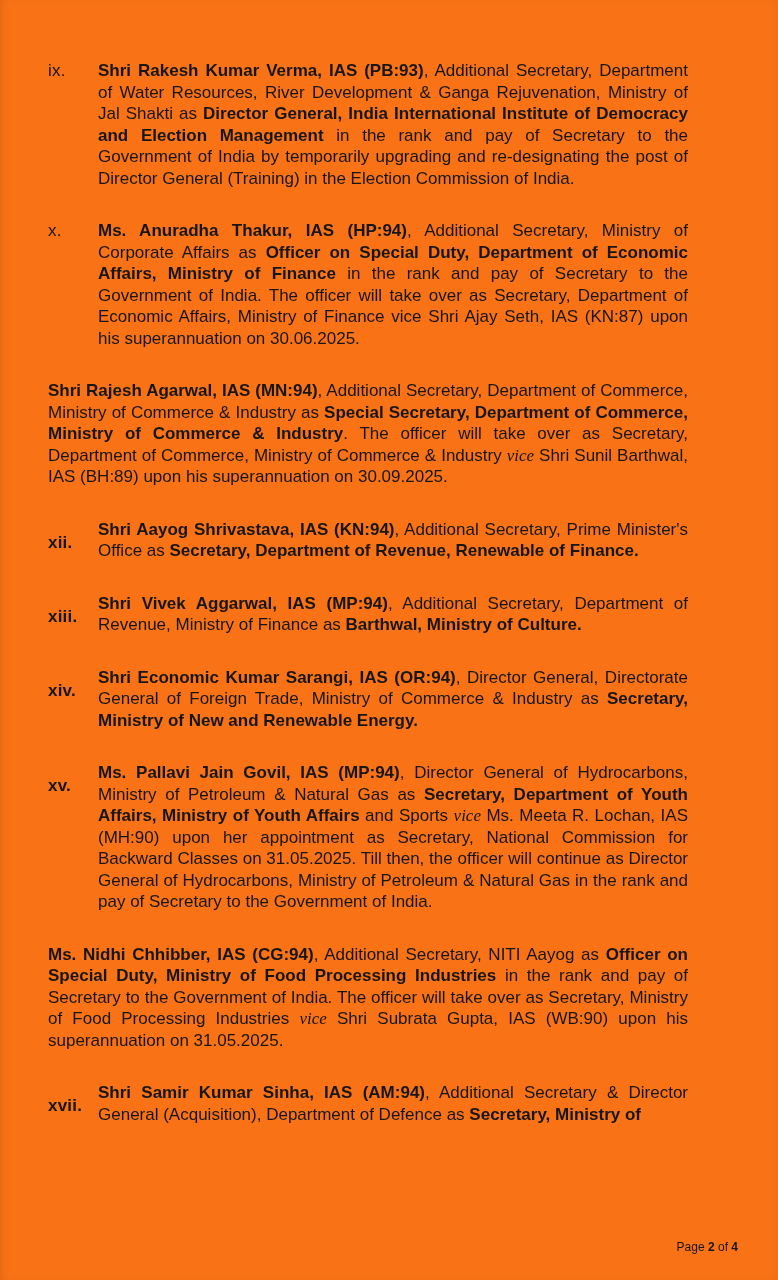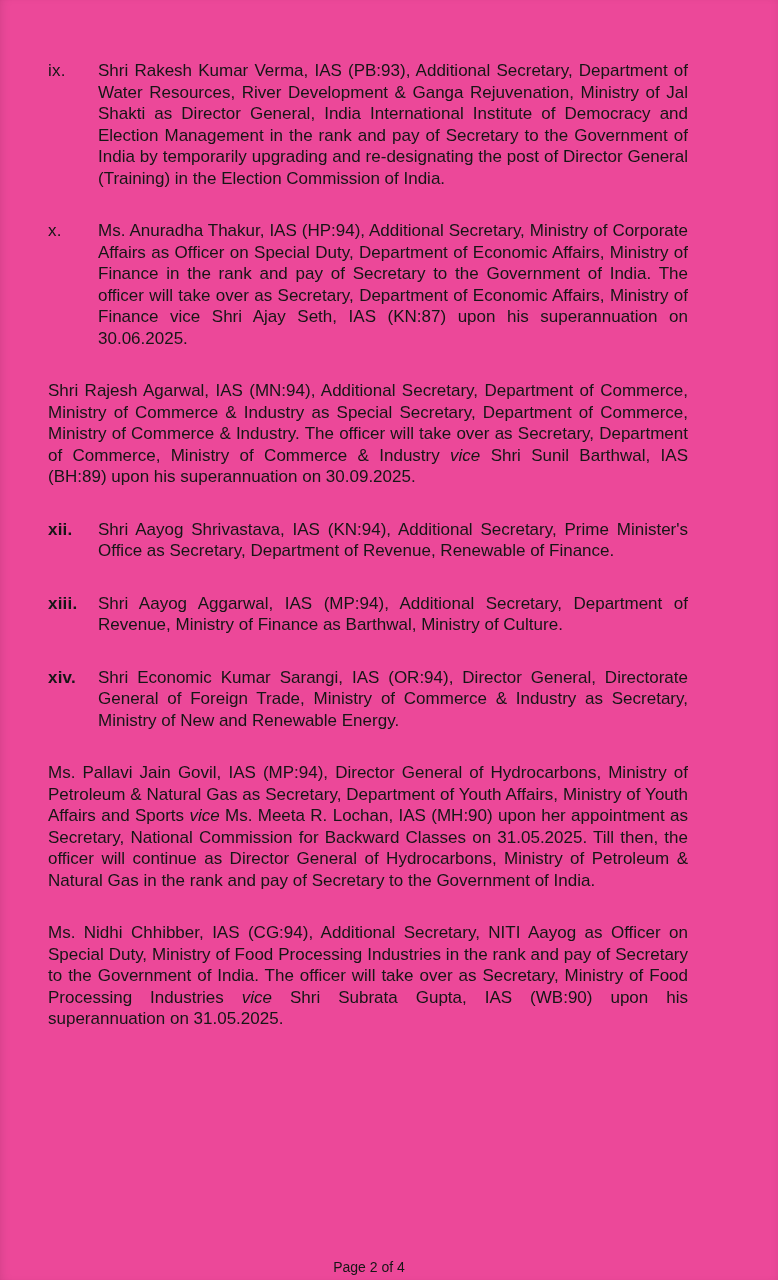--- a/index.html
+++ b/index.html
@@ -5,55 +5,55 @@
   html, body {
     margin: 0;
     padding: 0;
     background: #e9e9e9;
   }
   .page {
     position: relative;
     width: 778px;
     height: 1280px;
     margin: 0 auto;
-    background: #ec4899;
+    background: #f97316;
     color: #161616;
     font-family: "Liberation Sans", sans-serif;
     overflow: hidden;
     box-shadow: inset 6px 0 14px -10px rgba(0,0,0,.25), inset -6px 0 14px -12px rgba(0,0,0,.18);
   }
   .content {
     padding: 60px 90px 0 48px;
   }
   .item {
     display: flex;
     margin-bottom: 31px;
     font-size: 17px;
     line-height: 21.5px;
   }
   .item .num {
     flex: 0 0 50px;
     letter-spacing: .2px;
   }
-  .item .num.seminum { font-weight: 700; }
+  .item .num.seminum { font-weight: 700; margin-top: 13px; }
   .item .body {
     flex: 1 1 auto;
     text-align: justify;
     text-align-last: left;
   }
   .seg-normal { font-weight: 400; font-style: normal; }
-  .seg-bold   { font-weight: 400; font-style: normal; }
-  .seg-italic { font-weight: 400; font-style: italic; }
+  .seg-bold   { font-weight: 700; font-style: normal; }
+  .seg-italic { font-weight: 400; font-style: italic; font-family: Liberation Serif, serif; }
   .footer {
     position: absolute;
     left: 0;
     right: 40px;
-    bottom: 4px;
-    text-align: center;
-    font-size: 14px;
+    bottom: 24px;
+    text-align: right;
+    font-size: 12px;
     line-height: 18px;
   }
 </style>
 </head>
 <body>
 
 <main class="page">
   <section class="content">
       <div class="item">
         <div class="num">ix.</div>
@@ -65,27 +65,32 @@
       </div>
       <div class="item">
         <div class="body"><span class="seg-bold">Shri Rajesh Agarwal, IAS (MN:94)</span><span class="seg-normal">, Additional Secretary, Department of Commerce, Ministry of Commerce &amp; Industry as </span><span class="seg-bold">Special Secretary, Department of Commerce, Ministry of Commerce &amp; Industry</span><span class="seg-normal">. The officer will take over as Secretary, Department of Commerce, Ministry of Commerce &amp; Industry </span><span class="seg-italic">vice</span><span class="seg-normal"> Shri Sunil Barthwal, IAS (BH:89) upon his superannuation on 30.09.2025.</span></div>
       </div>
       <div class="item">
         <div class="num seminum">xii.</div>
         <div class="body"><span class="seg-bold">Shri Aayog Shrivastava, IAS (KN:94)</span><span class="seg-normal">, Additional Secretary, Prime Minister's Office as </span><span class="seg-bold">Secretary, Department of Revenue, Renewable of Finance.</span></div>
       </div>
       <div class="item">
         <div class="num seminum">xiii.</div>
-        <div class="body"><span class="seg-bold">Shri Aayog Aggarwal, IAS (MP:94)</span><span class="seg-normal">, Additional Secretary, Department of Revenue, Ministry of Finance as </span><span class="seg-bold">Barthwal, Ministry of Culture.</span></div>
+        <div class="body"><span class="seg-bold">Shri Vivek Aggarwal, IAS (MP:94)</span><span class="seg-normal">, Additional Secretary, Department of Revenue, Ministry of Finance as </span><span class="seg-bold">Barthwal, Ministry of Culture.</span></div>
       </div>
       <div class="item">
         <div class="num seminum">xiv.</div>
         <div class="body"><span class="seg-bold">Shri Economic Kumar Sarangi, IAS (OR:94)</span><span class="seg-normal">, Director General, Directorate General of Foreign Trade, Ministry of Commerce &amp; Industry as </span><span class="seg-bold">Secretary, Ministry of New and Renewable Energy.</span></div>
       </div>
       <div class="item">
+        <div class="num seminum">xv.</div>
         <div class="body"><span class="seg-bold">Ms. Pallavi Jain Govil, IAS (MP:94)</span><span class="seg-normal">, Director General of Hydrocarbons, Ministry of Petroleum &amp; Natural Gas as </span><span class="seg-bold">Secretary, Department of Youth Affairs, Ministry of Youth Affairs</span><span class="seg-normal"> and Sports </span><span class="seg-italic">vice</span><span class="seg-normal"> Ms. Meeta R. Lochan, IAS (MH:90) upon her appointment as Secretary, National Commission for Backward Classes on 31.05.2025. Till then, the officer will continue as Director General of Hydrocarbons, Ministry of Petroleum &amp; Natural Gas in the rank and pay of Secretary to the Government of India.</span></div>
       </div>
       <div class="item">
         <div class="body"><span class="seg-bold">Ms. Nidhi Chhibber, IAS (CG:94)</span><span class="seg-normal">, Additional Secretary, NITI Aayog as </span><span class="seg-bold">Officer on Special Duty, Ministry of Food Processing Industries</span><span class="seg-normal"> in the rank and pay of Secretary to the Government of India. The officer will take over as Secretary, Ministry of Food Processing Industries </span><span class="seg-italic">vice</span><span class="seg-normal"> Shri Subrata Gupta, IAS (WB:90) upon his superannuation on 31.05.2025.</span></div>
+      </div>
+      <div class="item">
+        <div class="num seminum">xvii.</div>
+        <div class="body"><span class="seg-bold">Shri Samir Kumar Sinha, IAS (AM:94)</span><span class="seg-normal">, Additional Secretary &amp; Director General (Acquisition), Department of Defence as </span><span class="seg-bold">Secretary, Ministry of</span></div>
       </div>
     </section>
   <footer class="footer"><span class="seg-normal">Page </span><span class="seg-bold">2</span><span class="seg-normal"> of </span><span class="seg-bold">4</span></footer>
 </main>
 
 </body></html>

